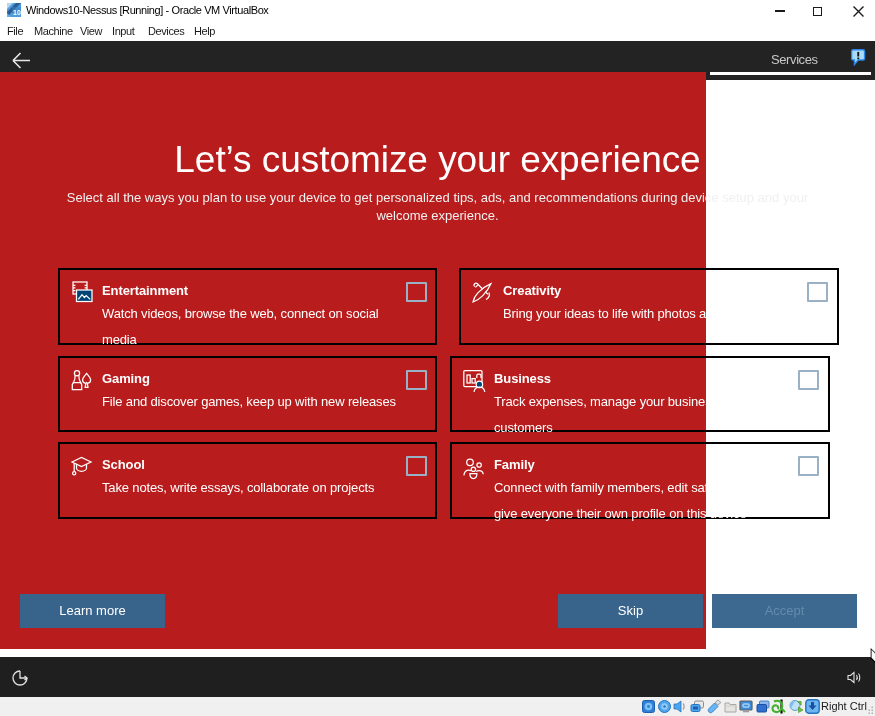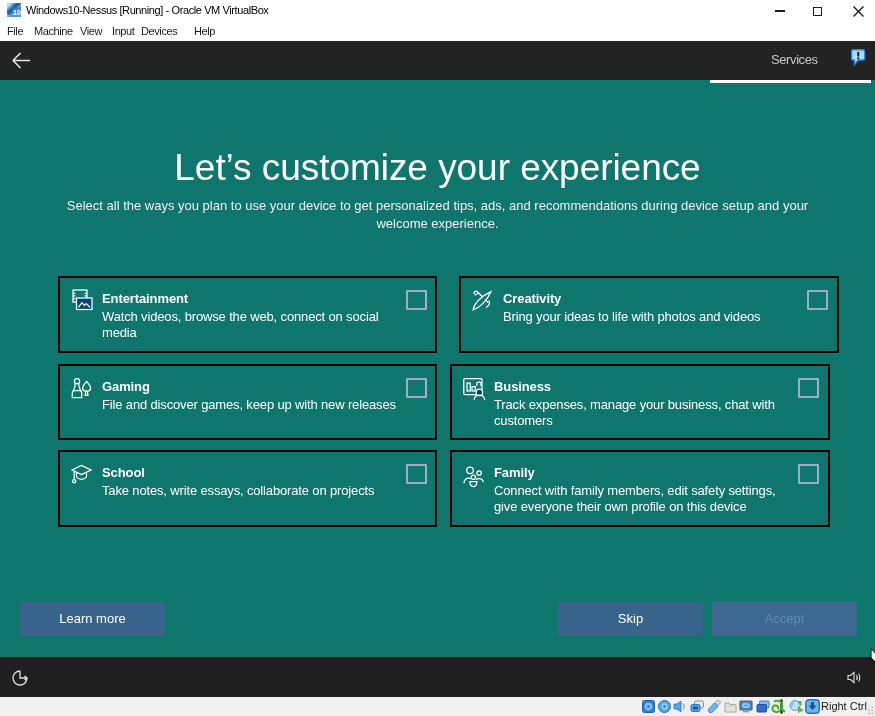--- a/index.html
+++ b/index.html
@@ -1,21 +1,21 @@
 <!DOCTYPE html>
 <html><head>
 <meta charset="utf-8">
 <style>
   * { margin:0; padding:0; box-sizing:border-box; }
   html,body { width:875px; height:716px; overflow:hidden; }
   body { font-family:"Liberation Sans",sans-serif; position:relative; background:#fff; }
   .abs { position:absolute; }
   .card { position:absolute; border:2px solid #000000; }
   .ctitle { position:absolute; left:42px; top:13px; font-size:13px; font-weight:bold; color:#fff; white-space:nowrap; letter-spacing:-0.1px; }
-  .cdesc { position:absolute; left:42px; top:31px; font-size:13px; color:#fff; line-height:16px; white-space:nowrap; letter-spacing:-0.15px; }
+  .cdesc { position:absolute; left:42px; top:31px; font-size:13px; color:#fff; line-height:26px; white-space:nowrap; letter-spacing:-0.15px; }
   .cbox { position:absolute; top:11.5px; width:20.5px; height:20.5px; border:2px solid #9ab0c4; border-radius:1px; }
   .cicon { position:absolute; left:11px; top:10.5px; }
   .btn { position:absolute; width:145px; height:34px; background:#38648c; color:#fff; font-size:13px; text-align:center; line-height:34px; }
 </style>
 </head>
 <body>
 
 <div class="abs" style="left:0;top:0;width:875px;height:21px;background:#ffffff;">
   <svg class="abs" style="left:7px;top:3px;" width="14" height="14" viewBox="0 0 14 14">
     <rect x="0" y="0" width="14" height="14" fill="#4d9be0"></rect>
@@ -32,37 +32,37 @@
   <svg class="abs" style="left:853px;top:6px;" width="11" height="11" viewBox="0 0 11 11">
     <path d="M0.5 0.5 L10.5 10.5 M10.5 0.5 L0.5 10.5" stroke="#1a1a1a" stroke-width="1.4"></path>
   </svg>
 </div>
 
 <div class="abs" style="left:0;top:21px;width:875px;height:20px;background:#ffffff;font-size:11px;letter-spacing:-0.4px;color:#1a1a1a;">
   <span class="abs" style="left:7px;top:4px;">File</span>
   <span class="abs" style="left:34px;top:4px;">Machine</span>
   <span class="abs" style="left:80px;top:4px;">View</span>
   <span class="abs" style="left:112px;top:4px;">Input</span>
-  <span class="abs" style="left:141px;top:4px;">Devices</span>
+  <span class="abs" style="left:148px;top:4px;">Devices</span>
   <span class="abs" style="left:194px;top:4px;">Help</span>
 </div>
 
 <div class="abs" style="left:0;top:41px;width:875px;height:39px;background:#232323;">
   <svg class="abs" style="left:11px;top:11px;" width="20" height="17" viewBox="0 0 20 17">
     <path d="M19 8.5 L2 8.5 M2 8.5 L9.5 1 M2 8.5 L9.5 16" stroke="#e8e8e8" stroke-width="1.6" fill="none"></path>
   </svg>
   <div class="abs" style="left:771px;top:11px;font-size:13px;letter-spacing:-0.4px;color:#c8c8c8;">Services</div>
   <svg class="abs" style="left:851px;top:8px;" width="15" height="17" viewBox="0 0 15 17">
     <path d="M2.2 0.8 H12 A1.6 1.6 0 0 1 13.6 2.4 V9.4 A1.6 1.6 0 0 1 12 11 H7.2 L3.4 15.6 L3.4 11 H2.2 A1.6 1.6 0 0 1 0.6 9.4 V2.4 A1.6 1.6 0 0 1 2.2 0.8 Z" fill="#a8dbfa" stroke="#2e86e8" stroke-width="1.4"></path>
     <rect x="6.3" y="2.9" width="1.9" height="4.6" fill="#161616"></rect>
     <rect x="6.3" y="8.5" width="1.9" height="1.7" fill="#161616"></rect>
   </svg>
 </div>
 
-<div class="abs" style="left:0;top:80px;width:875px;height:577px;background:#0f766e;">
+<div class="abs" style="left:0;top:72px;width:706px;height:577px;background:#b91c1c;">
 
   <div class="abs" style="left:710px;top:-0.5px;width:161px;height:3px;background:#ffffff;"></div>
 
   <div class="abs" style="left:0;top:68px;width:875px;text-align:center;font-size:37px;letter-spacing:-0.05px;color:#ffffff;line-height:40px;">Let’s customize your experience</div>
 
   <div class="abs" style="left:0;top:117px;width:875px;text-align:center;font-size:13px;color:#f0f0f0;line-height:17.5px;">Select all the ways you plan to use your device to get personalized tips, ads, and recommendations during device setup and your<br>welcome experience.</div>
 
   <div class="card" style="left:58px;top:196px;width:379px;height:77px;">
     <svg class="cicon" width="22" height="22" viewBox="0 0 22 22" fill="none" stroke="#fff" stroke-width="1.25">
       <rect x="2" y="1" width="14" height="12"></rect>

